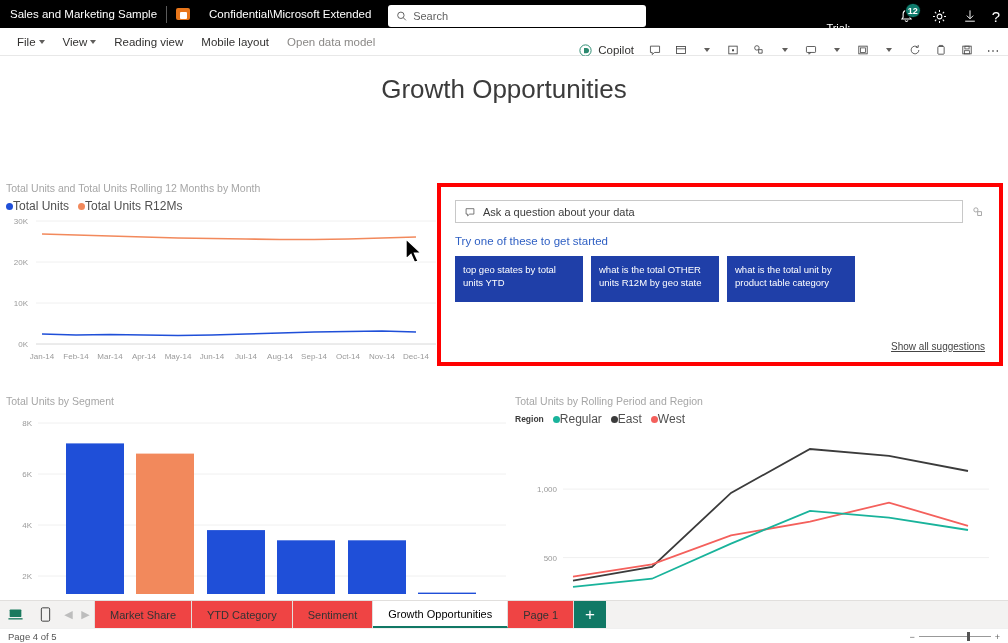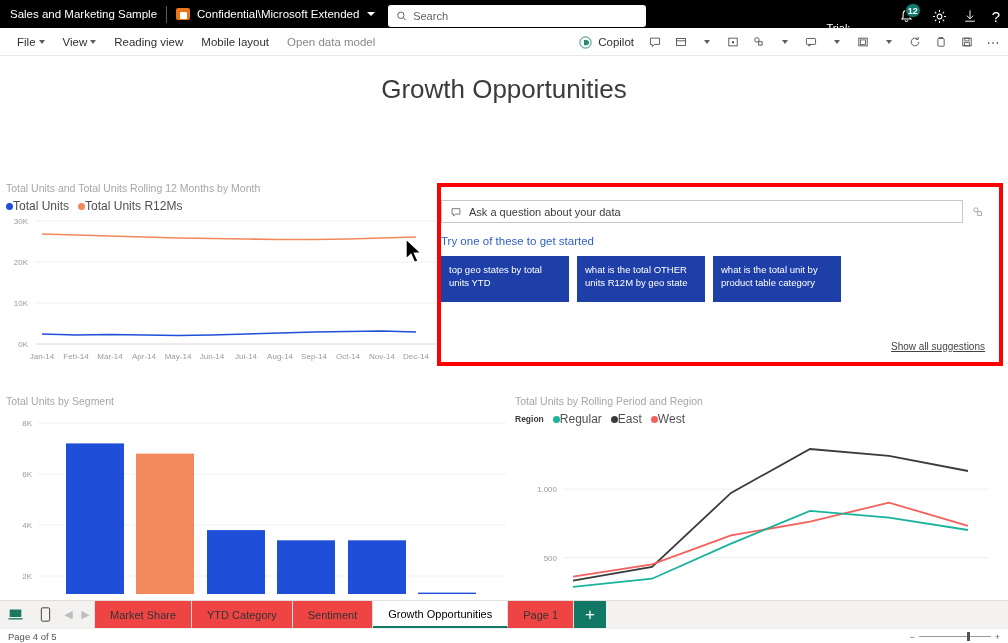--- a/index.html
+++ b/index.html
@@ -13,21 +13,21 @@
 
   
   .topbar {
     height: 28px; background: #000000;
     display: flex; align-items: center;
     padding: 0 10px; color: #ffffff;
     font-size: 11.5px; position: relative;
   }
   .tb-title { white-space: nowrap; }
   .tb-divider { width: 1px; height: 17px; background: #5a5a5a; margin: 0 9px; }
-  .sensitivity { display: flex; align-items: center; gap: 6px; white-space: nowrap; }
+  .sensitivity { display: flex; align-items: center; gap: 18px; white-space: nowrap; }
   .sens-icon {
     width: 15px; height: 14px; position: relative; flex-shrink: 0;
   }
   .sens-icon::before {
     content: ""; position: absolute; left: 0; top: 1px;
     width: 14px; height: 12px; border-radius: 2px;
     background: #e8761b;
   }
   .sens-icon::after {
     content: ""; position: absolute; left: 4px; top: 5px;
@@ -78,21 +78,21 @@
   .rb-item {
     display: flex; align-items: center; gap: 3px;
     padding: 0 9px; height: 24px; cursor: pointer; white-space: nowrap;
   }
   .rb-item.dim { color: #8a8886; }
   .chev-dk {
     width: 0; height: 0; border-left: 3.5px solid transparent;
     border-right: 3.5px solid transparent; border-top: 4px solid #605e5c;
   }
   .rb-right {
-    position: absolute; right: 0; top: 0; height: 28px;
+    position: absolute; right: 0; top: 8px; height: 28px;
     display: flex; align-items: center; padding-right: 2px;
   }
   .rb-ico {
     width: 26px; height: 24px; display: flex; align-items: center;
     justify-content: center; cursor: pointer; color: #444;
   }
   .copilot-btn {
     display: flex; align-items: center; gap: 5px;
     padding: 0 8px; height: 24px; cursor: pointer; font-size: 11.5px;
   }
@@ -127,21 +127,21 @@
 
   
   .visual-lc2 { position: absolute; left: 515px; top: 339px; width: 480px; height: 250px; }
 
   
   .qna-outer {
     position: absolute; left: 437px; top: 127px;
     width: 566px; height: 183px;
     border: 4px solid #ff0000; background: #ffffff;
   }
-  .qna-inner { padding: 13px 14px 0 0; position: relative; height: 100%; }
+  .qna-inner { padding: 13px 14px 0 14px; position: relative; height: 100%; }
   .qna-inputrow { display: flex; align-items: center; gap: 8px; }
   .qna-box {
     flex: 1; height: 23px; border: 1px solid #c8c8c8;
     display: flex; align-items: center; gap: 7px; padding: 0 8px;
     background: #fff;
   }
   .qna-ph { font-size: 11px; color: #3b3b3b; }
   .qna-try {
     margin-top: 12px; font-size: 11.5px; color: #2e5fc3;
   }

